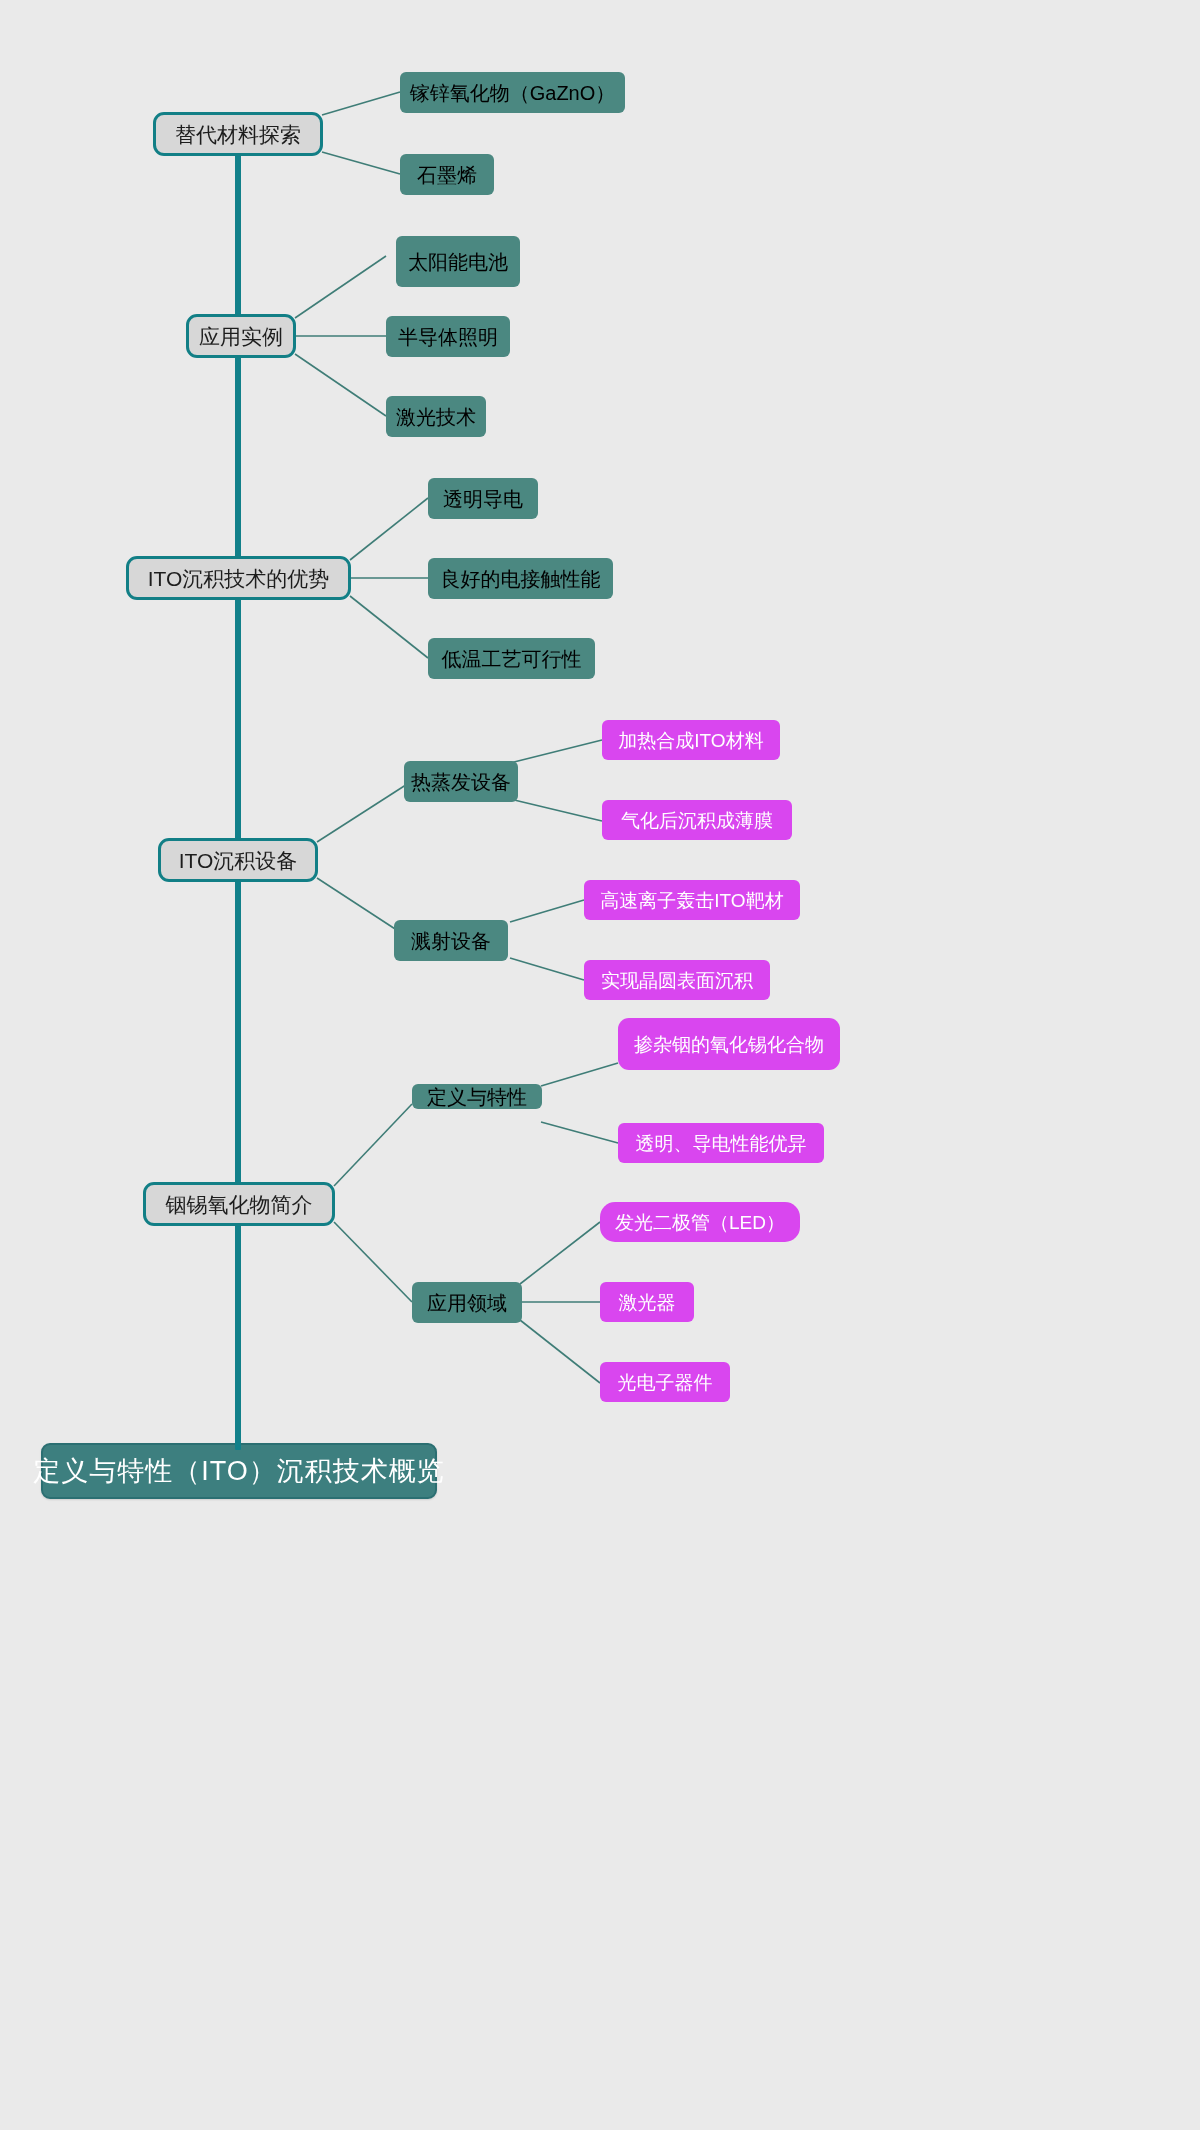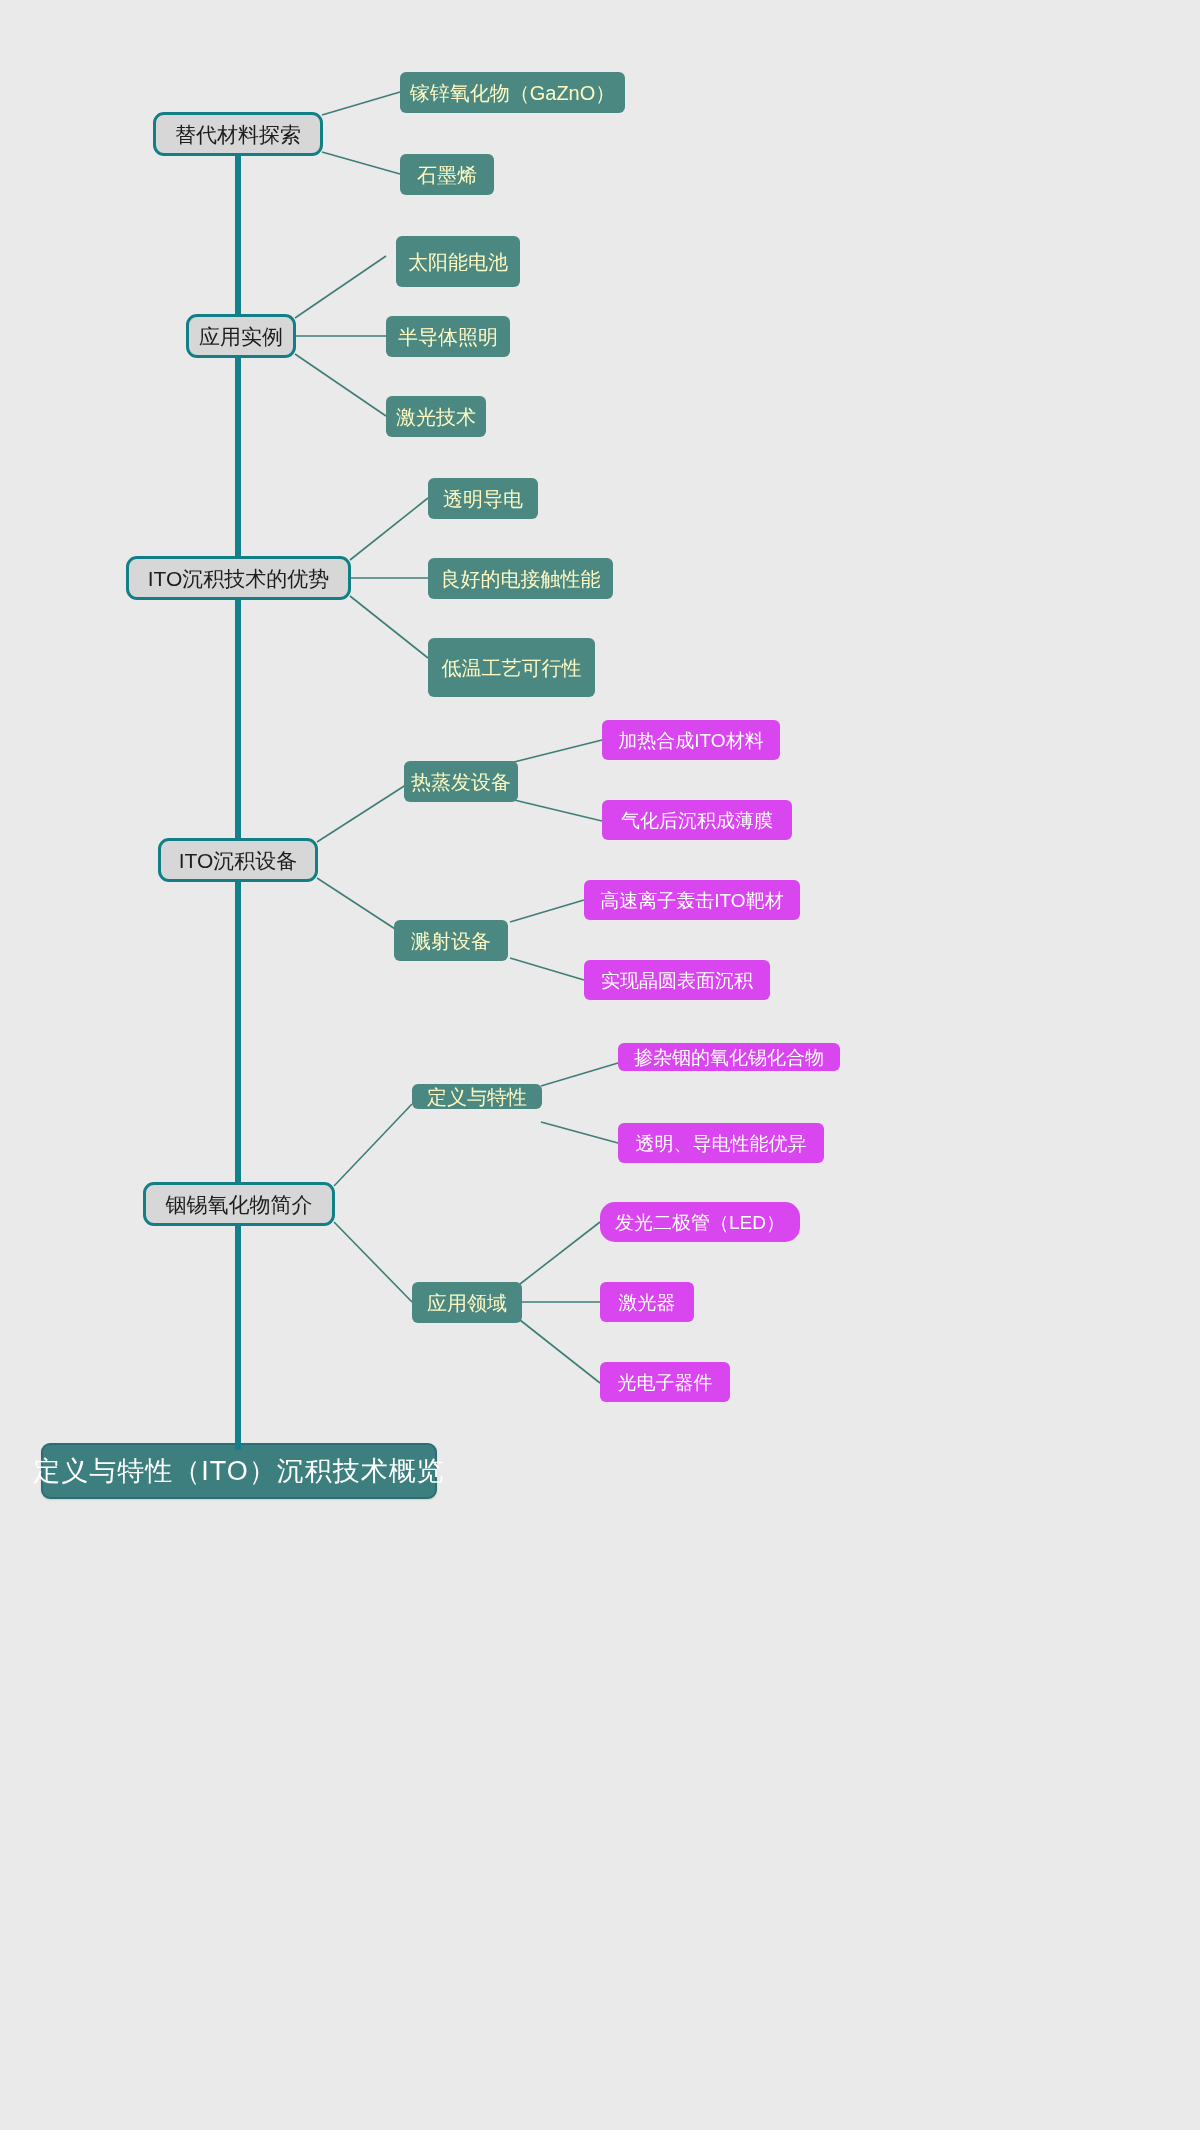--- a/index.html
+++ b/index.html
@@ -39,21 +39,21 @@
     border-radius:11px;
     color:#1d1d1d;
     font-size:21px;
     z-index:5;
   }
 
   
   .l2{
     background:#4b8881;
     border-radius:6px;
-    color:#fef9c3;
+    color:#000000;
     font-size:20px;
     z-index:4;
   }
 
   
   .l3{
     background:#d946ef;
     border-radius:6px;
     color:#ffffff;
     font-size:19px;
@@ -132,21 +132,21 @@
   <div class="node l1" style="left:186px;top:314px;width:110px;height:44px;">
     <span>应用实例</span>
   </div>
 
   <div class="node l2" style="left:428px;top:478px;width:110px;height:41px;">
     <span>透明导电</span>
   </div>
   <div class="node l2" style="left:428px;top:558px;width:185px;height:41px;">
     <span>良好的电接触性能</span>
   </div>
-  <div class="node l2" style="left:428px;top:638px;width:167px;height:59px;">
+  <div class="node l2" style="left:428px;top:638px;width:167px;height:41px;">
     <span>低温工艺可行性</span>
   </div>
   <div class="node l1" style="left:126px;top:556px;width:225px;height:44px;">
     <span>ITO沉积技术的优势</span>
   </div>
 
   <div class="node l3" style="left:602px;top:720px;width:178px;height:40px;">
     <span>加热合成ITO材料</span>
   </div>
   <div class="node l3" style="left:602px;top:800px;width:190px;height:40px;">
@@ -163,21 +163,21 @@
     <span>实现晶圆表面沉积</span>
   </div>
   <div class="node l2" style="left:394px;top:920px;width:114px;height:41px;">
     <span>溅射设备</span>
   </div>
 
   <div class="node l1" style="left:158px;top:838px;width:160px;height:44px;">
     <span>ITO沉积设备</span>
   </div>
 
-  <div class="node l3" style="left:618px;top:1043px;width:222px;height:28px;">
+  <div class="node l3" style="left:618px;top:1018px;width:222px;height:52px;border-radius:11px;">
     <span>掺杂铟的氧化锡化合物</span>
   </div>
   <div class="node l3" style="left:618px;top:1123px;width:206px;height:40px;">
     <span>透明、导电性能优异</span>
   </div>
   <div class="node l2" style="left:412px;top:1084px;width:130px;height:25px;">
     <span>定义与特性</span>
   </div>
 
   <div class="node l3" style="left:600px;top:1202px;width:200px;height:40px;border-radius:15px;">

